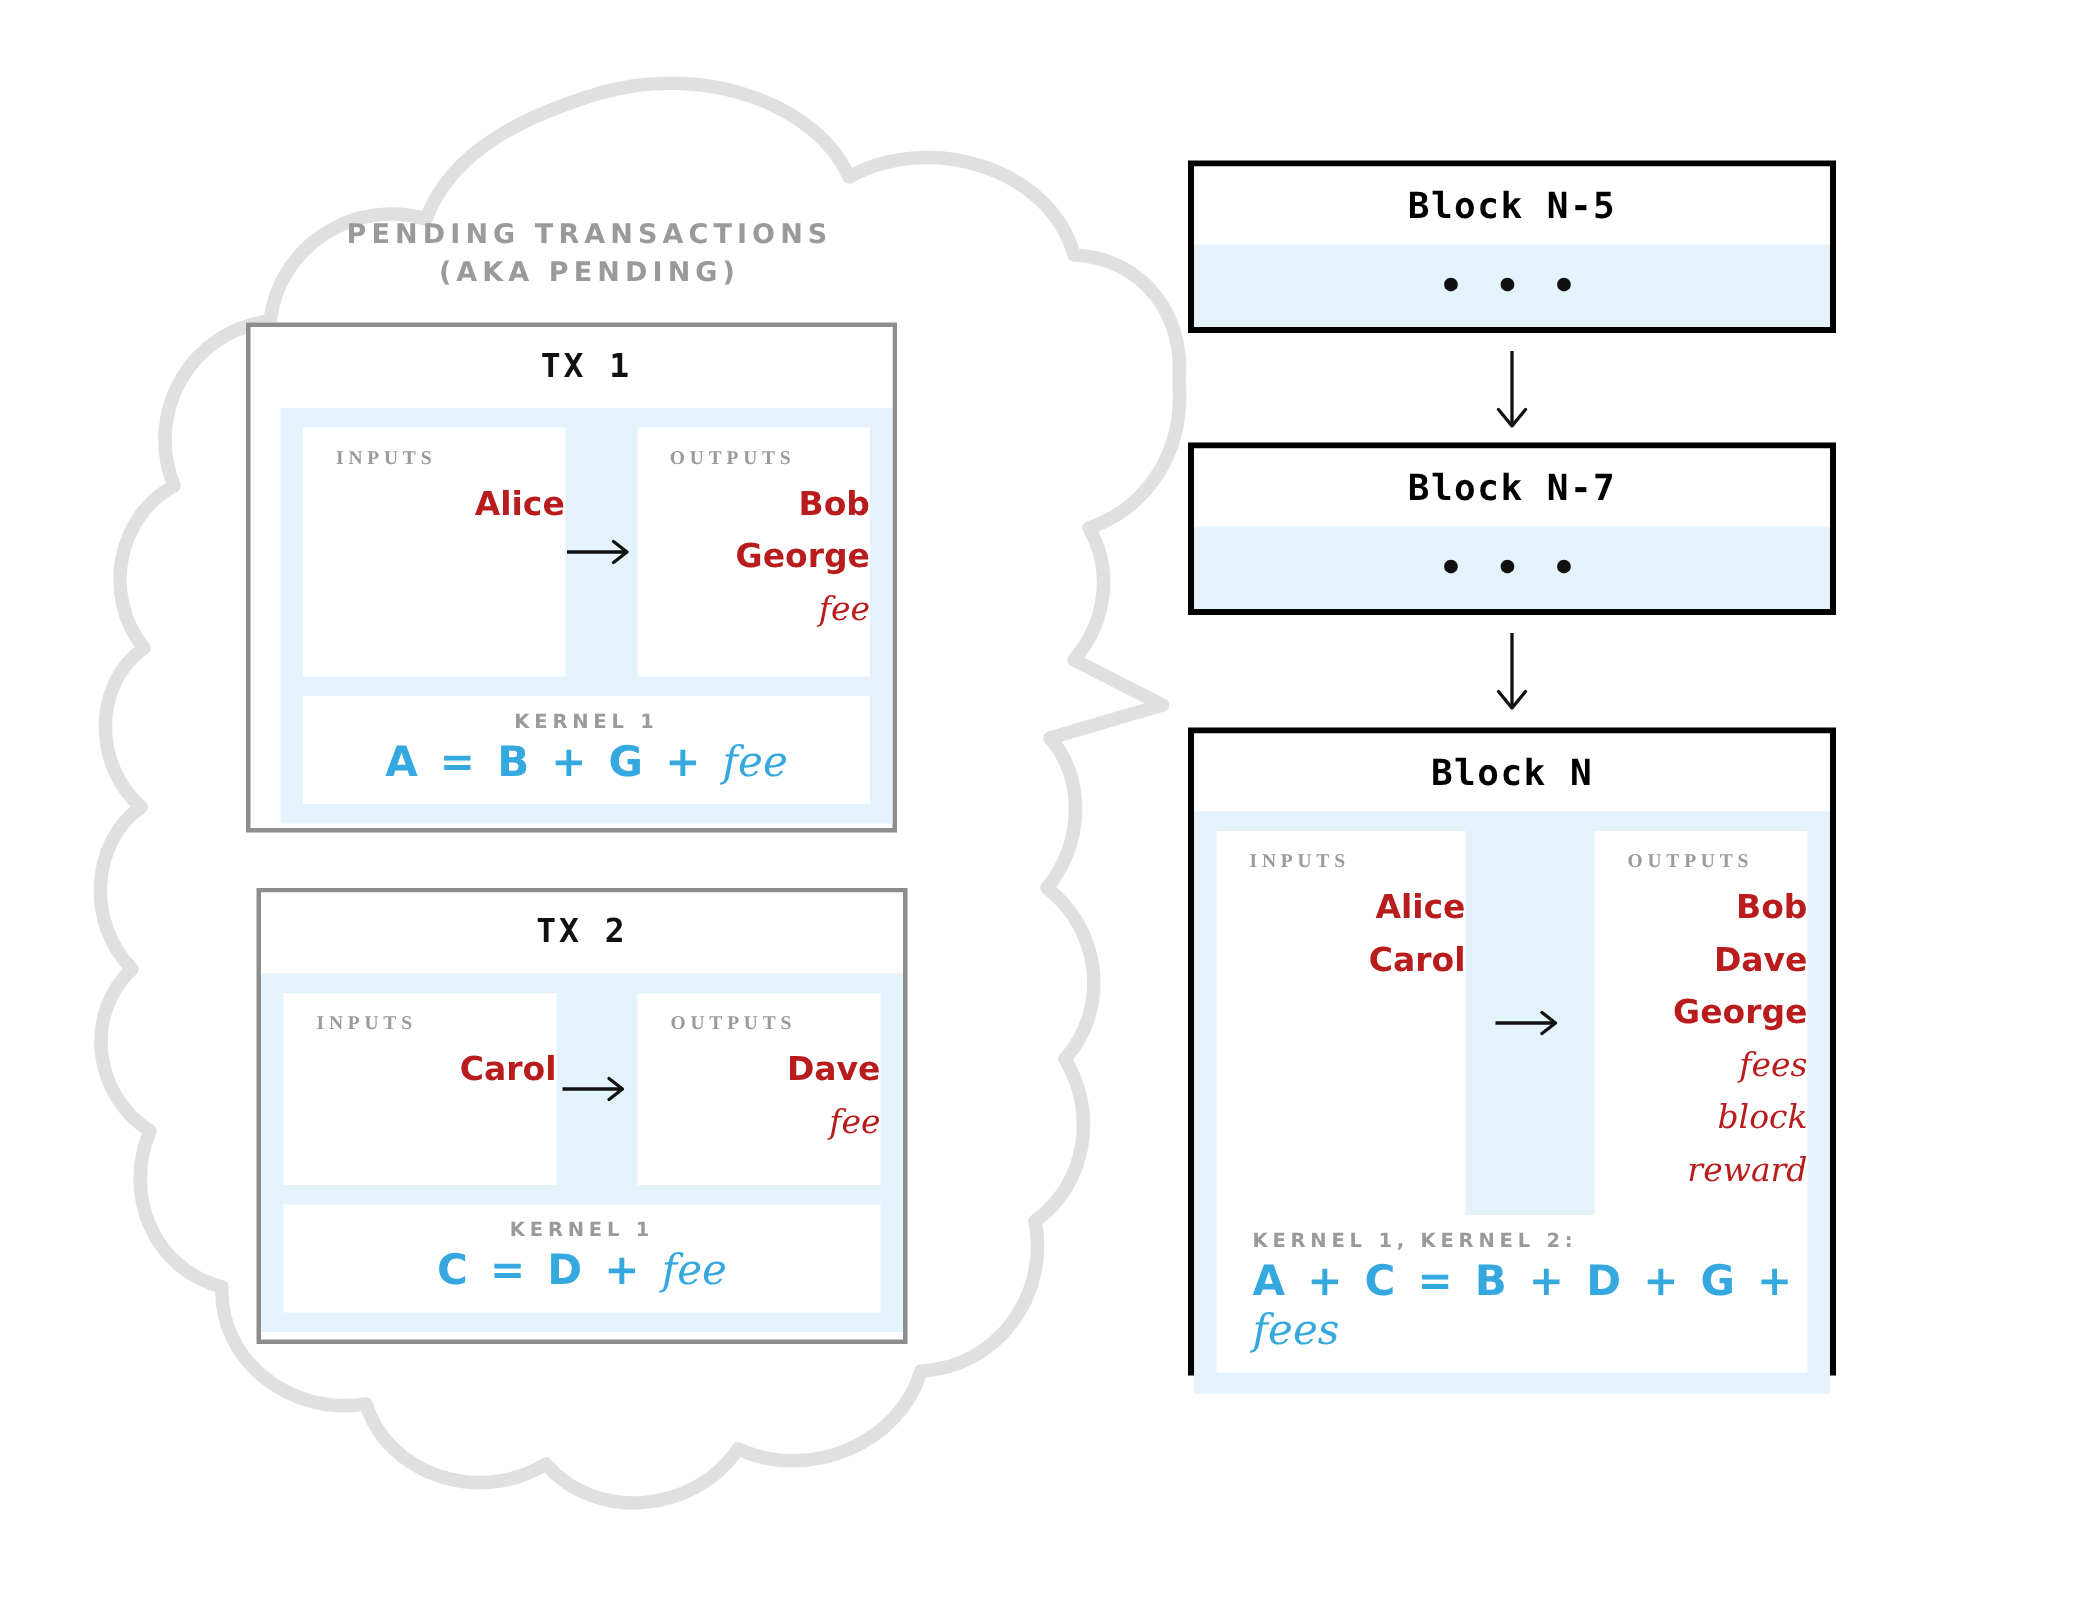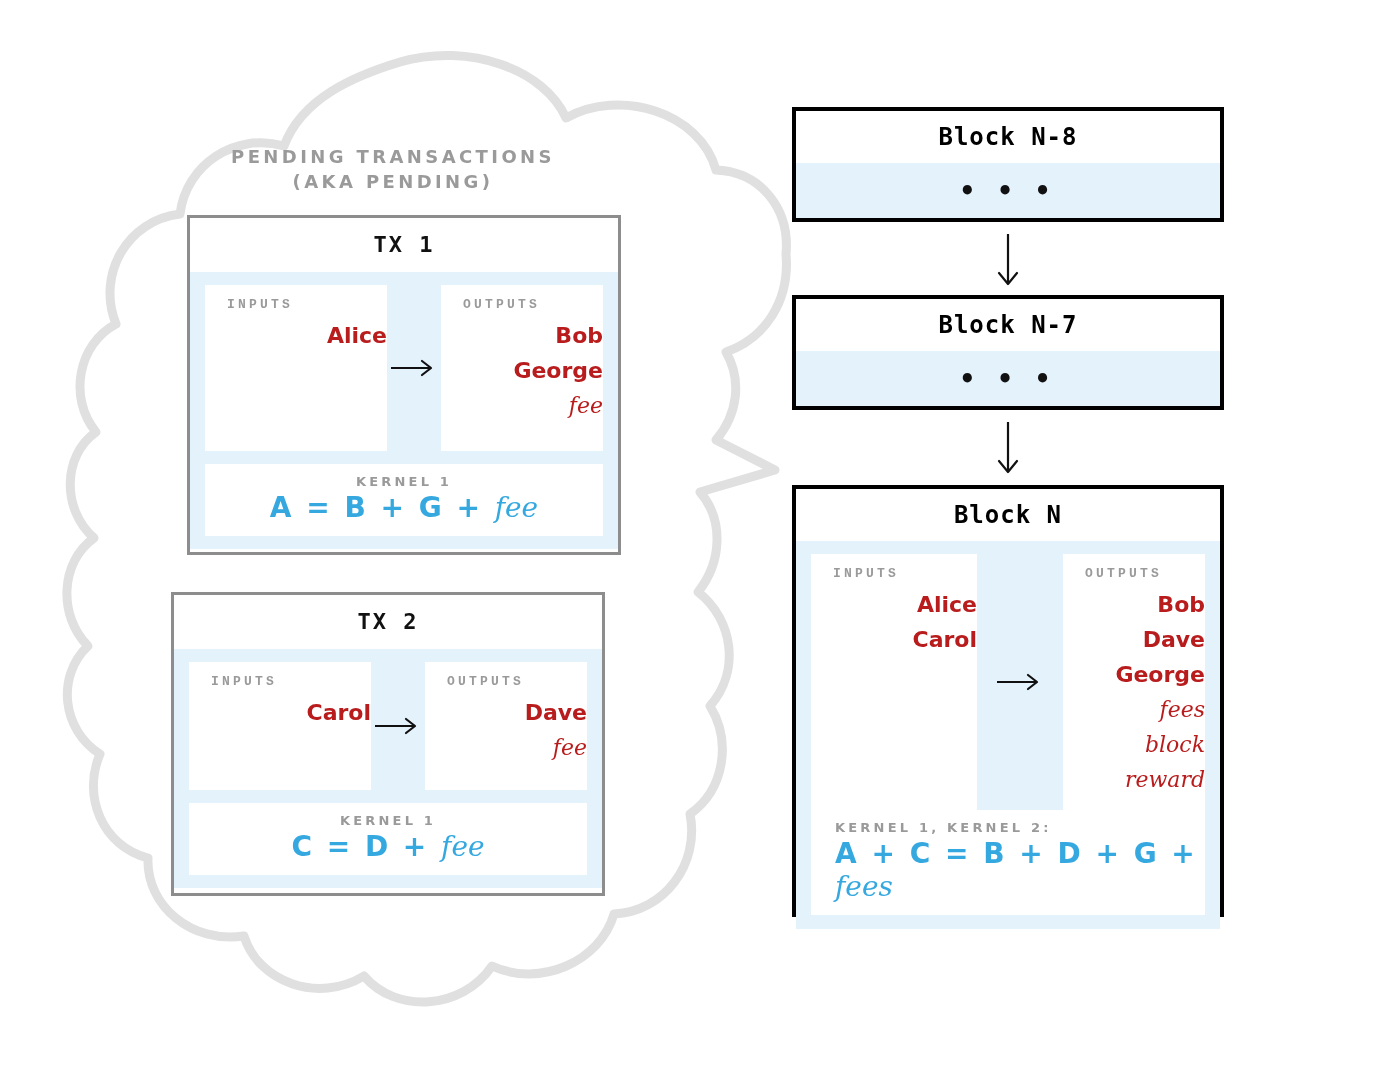--- a/index.html
+++ b/index.html
@@ -46,21 +46,21 @@
     line-height: 25px;
   }
 
   
   .tx-box {
     position: absolute;
     box-sizing: border-box;
     border: 3px solid #8d8d8d;
     background: #ffffff;
   }
-  #tx1-box { left: 187px; top: 215px; width: 434px; height: 340px; }
+  #tx1-box { left: 164px; top: 215px; width: 434px; height: 340px; padding-left: 20px; }
   #tx2-box { left: 171px; top: 592px; width: 434px; height: 304px; }
 
   .tx-title {
     height: 54px;
     line-height: 54px;
     text-align: center;
     font-family: "DejaVu Sans Mono", monospace;
     font-weight: bold;
     font-size: 22px;
     letter-spacing: 2px;
@@ -81,21 +81,21 @@
   }
 
   .io-panel {
     background: #ffffff;
     box-sizing: border-box;
     padding: 12px 0 12px 22px;
   }
 
   .io-label {
     color: #9a9a9a;
-    font-family: Liberation Mono, monospace;
+    font-family: Liberation Serif, serif;
     font-weight: bold;
     font-size: 13px;
     letter-spacing: 3.2px;
     margin-bottom: 6px;
   }
 
   .party {
     color: #b91c1c;
     font-family: "DejaVu Sans", sans-serif;
     font-weight: bold;
@@ -292,21 +292,21 @@
         </div>
       </div>
       <div class="kernel-panel">
         <div class="kernel-label">KERNEL 1</div>
         <div class="kernel-eq"><span>C = D + </span><span class="it">fee</span></div>
       </div>
     </div>
   </div>
 
   <div class="block-box" id="block-n2">
-    <div class="block-title">Block N-8</div>
+    <div class="block-title">Block N-5</div>
     <div class="block-ellipsis">• • •</div>
   </div>
 
   <svg class="down-arrow" id="arrow-1" width="30" height="60" viewBox="0 0 30 60">
     <line x1="15" y1="2" x2="15" y2="50" stroke="#111" stroke-width="2.2"></line>
     <polyline points="6,41 15,52 24,41" fill="none" stroke="#111" stroke-width="2.2" stroke-linecap="round" stroke-linejoin="round"></polyline>
   </svg>
 
   <div class="block-box" id="block-n1">
     <div class="block-title">Block N-7</div>

